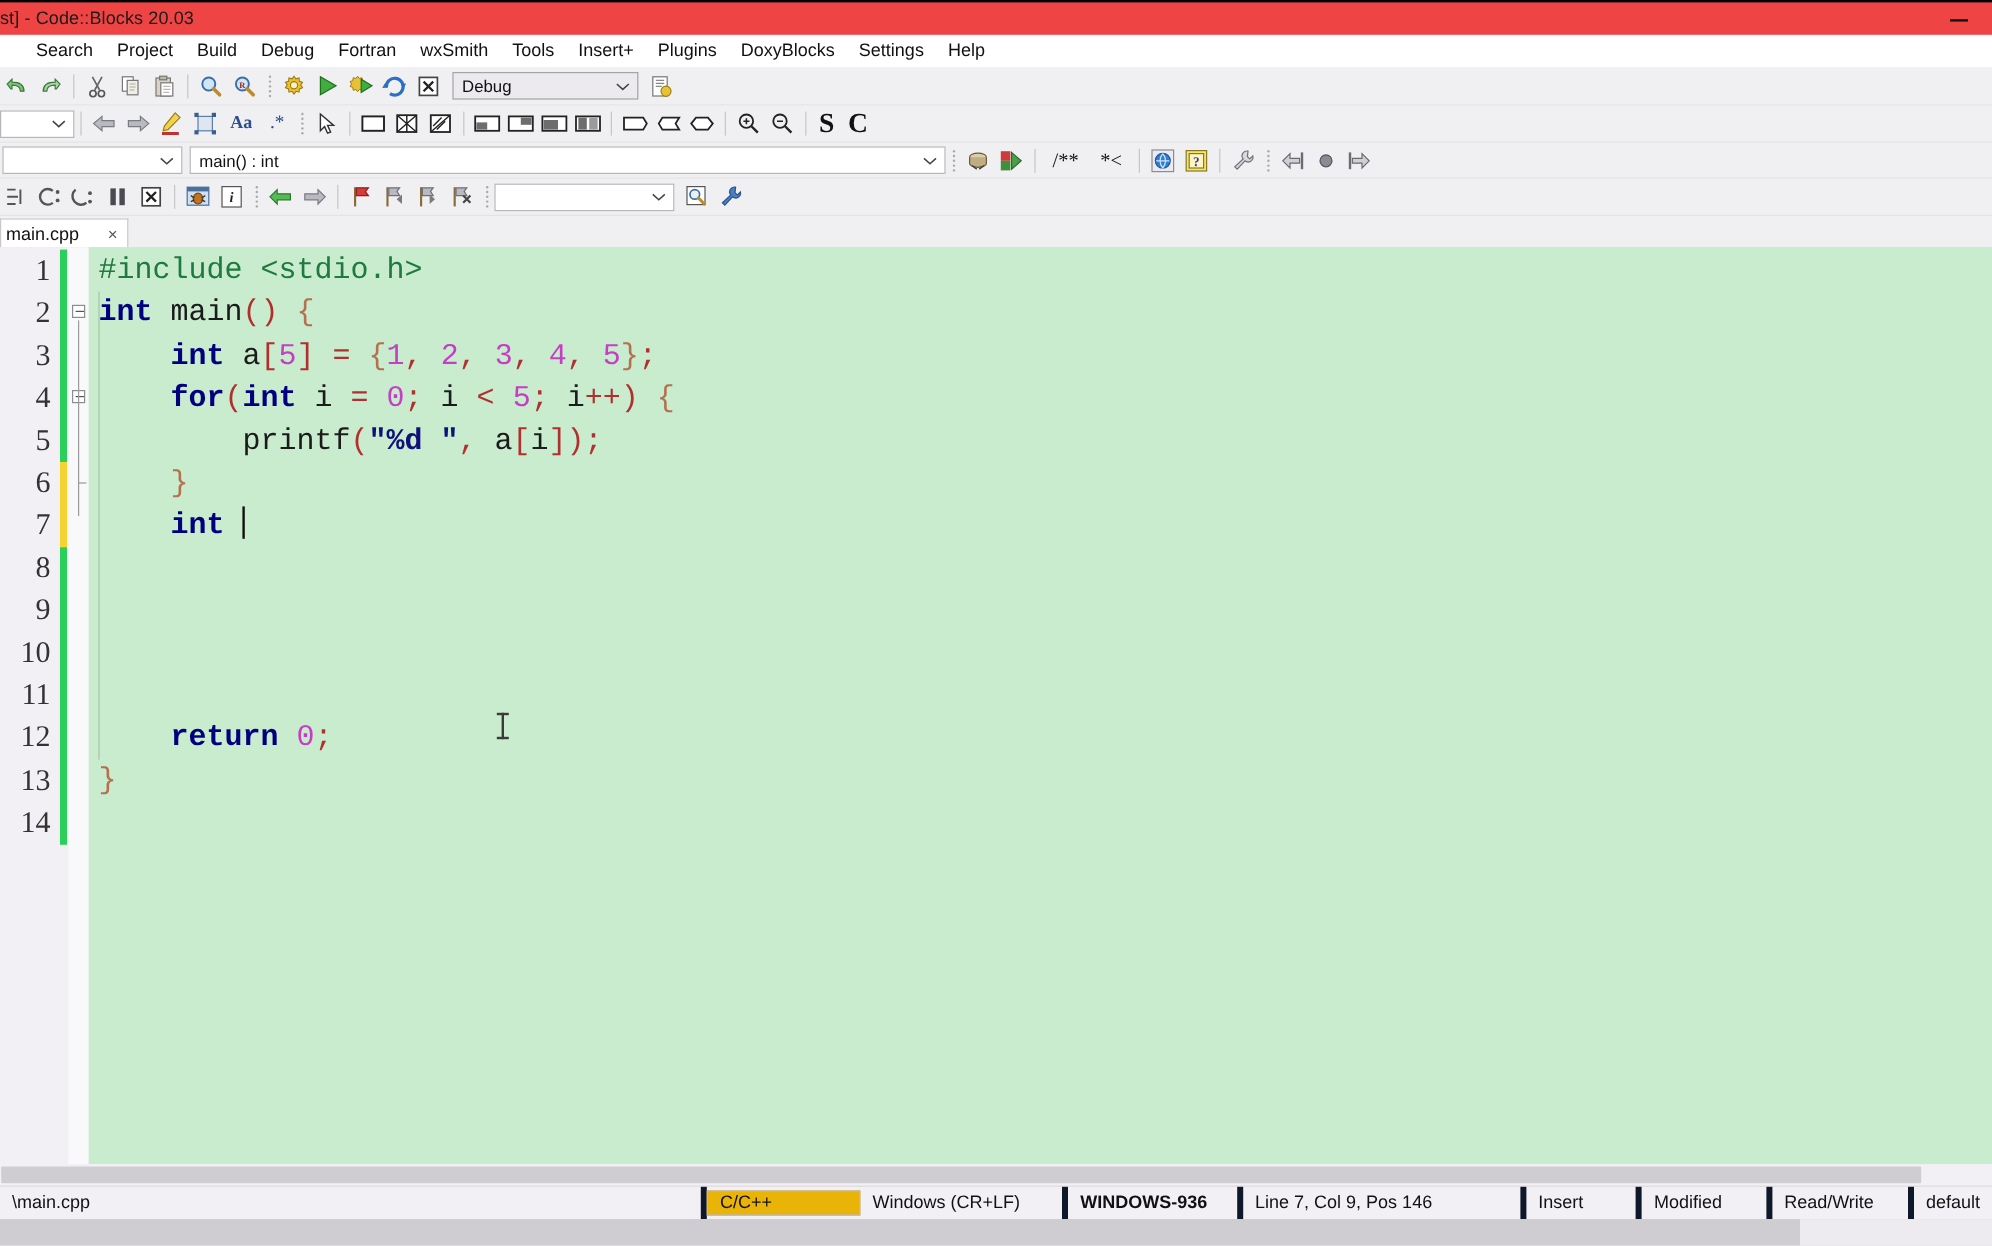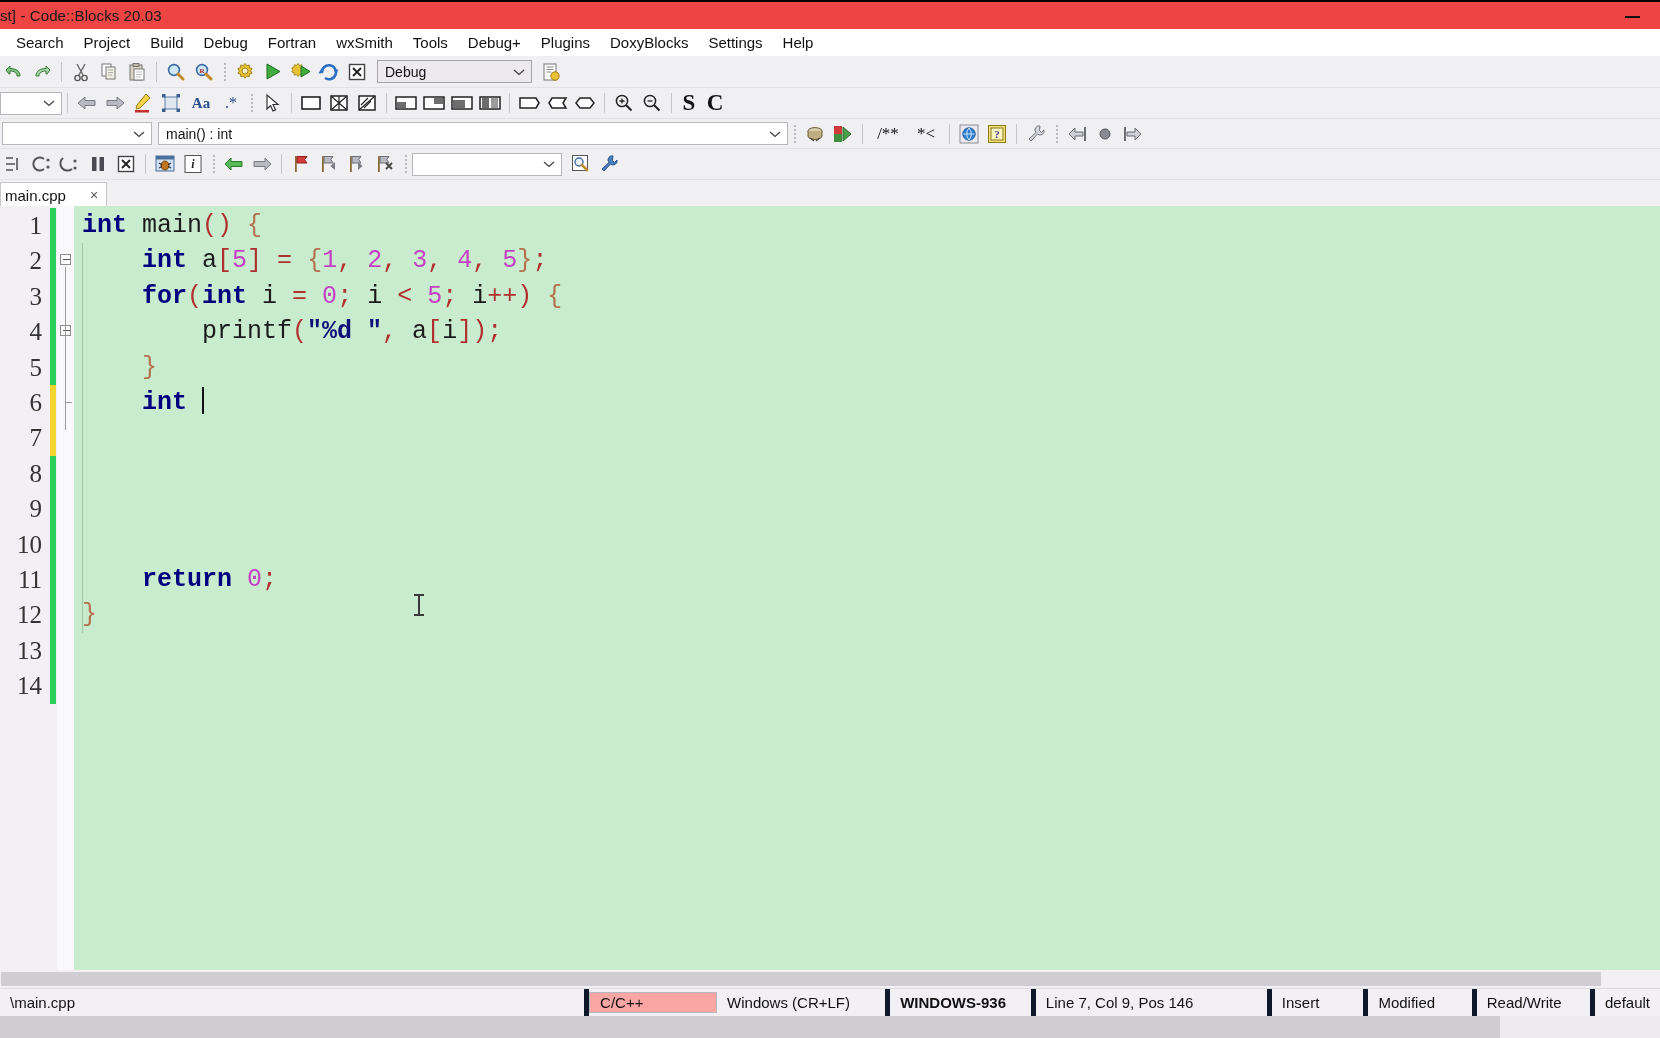--- a/index.html
+++ b/index.html
@@ -18,21 +18,21 @@
     height:29px; background:#ef4444; position:relative;
     display:flex; align-items:center;
     border-top:2px solid #000;
   }
   .titlebar .ttl { font-size:15px; color:#1a1a1a; padding-left:0px; letter-spacing:0.1px;}
   .win-btns { position:absolute; right:6px; top:0; height:29px; display:flex; align-items:center; }
   .win-btn { width:44px; height:29px; display:flex; align-items:center; justify-content:center; }
   .min-glyph { display:block; width:15px; height:2px; background:#111; }
 
   
-  .menubar { height:27px; background:#ffffff; display:flex; align-items:center; padding-left:6px; }
+  .menubar { height:27px; background:#ffffff; display:flex; align-items:center; padding-left:20px; }
   .menu-item { padding:2px 10px; font-size:15px; color:#111; white-space:nowrap; }
 
   
   .tb { display:flex; align-items:center; background:#f0eff1; height:32px; border-bottom:1px solid #e3e2e4; }
   .tbrow1 { height:32px; }
   .tbrow2 { height:30px; }
   .tbrow3 { height:31px; }
   .tbrow4 { height:31px; }
   .grip { width:9px; height:22px; margin:0 2px; display:flex; flex-direction:column; justify-content:center; align-items:center; gap:2px; }
   .grip i { display:block; width:2px; height:2px; background:#a9a8ac; border-radius:50%; }
@@ -109,21 +109,21 @@
   
   .hscroll { height:18px; background:#f2f0f4; display:flex; align-items:center; }
   .hthumb { height:14px; background:#cfcdd1; margin:0 1px; border-radius:1px; }
 
   
   .statusbar {
     height:28px; background:#f2f0f4; display:flex; align-items:stretch;
     border-top:1px solid #dcdbde; font-size:15px; color:#111;
   }
   .scell { display:flex; align-items:center; padding:0 10px; border-right:5px solid #0f172a; white-space:nowrap; }
-  .scell.sunken { background:#fca5a5; border:1px solid #b9b8bc; margin:3px 0; }
+  .scell.sunken { background:#eab308; border:1px solid #b9b8bc; margin:3px 0; }
 
   .bottom-strip { height:22px; background:#cfcdd1; display:flex; }
   .bottom-thumb { background:#cfcdd1; }
   .bottom-rest { background:#edebef; flex:1; }
 </style>
 </head>
 <body>
 
 <div id="app">
 
@@ -137,21 +137,21 @@
   </div>
 
   <div class="menubar">
     <div class="menu-item">Search</div>
     <div class="menu-item">Project</div>
     <div class="menu-item">Build</div>
     <div class="menu-item">Debug</div>
     <div class="menu-item">Fortran</div>
     <div class="menu-item">wxSmith</div>
     <div class="menu-item">Tools</div>
-    <div class="menu-item">Debug+</div>
+    <div class="menu-item">Insert+</div>
     <div class="menu-item">Plugins</div>
     <div class="menu-item">DoxyBlocks</div>
     <div class="menu-item">Settings</div>
     <div class="menu-item">Help</div>
   </div>
 
   <div class="tb tbrow1">
     <div class="tbtn">
       <svg width="22" height="22" viewBox="0 0 22 22">
           <path d="M6 13 L3 9 L7 5 L7 7.5 C13 7.5 17 10 17 15 L14 15 C14 11.5 11 10 7 10 L7 13 Z" fill="#7ec27e" stroke="#3a7a3a" stroke-width="1"></path>
@@ -640,20 +640,21 @@
 
       <div class="foldcol" id="foldcol">
           <div class="foldbox" style="top: 48.4px;"></div>
           <div class="foldbox" style="top: 119.2px;"></div>
           <div class="foldline" style="top: 61.4px; height: 162.84px;"></div>
           <div class="foldtick" style="top: 196px;"></div>
         </div>
 
       <div class="code" id="code">
         <div class="imouse"></div>
+      <div class="cline"><span class="pre">#include &lt;stdio.h&gt;</span></div>
           <div class="cline"><span class="kw">int</span><span class="id"> main</span><span class="op">()</span><span class="id"> </span><span class="brc">{</span></div>
           <div class="cline"><span class="id">    </span><span class="kw">int</span><span class="id"> a</span><span class="op">[</span><span class="num">5</span><span class="op">]</span><span class="id"> </span><span class="op">=</span><span class="id"> </span><span class="brc">{</span><span class="num">1</span><span class="op">,</span><span class="id"> </span><span class="num">2</span><span class="op">,</span><span class="id"> </span><span class="num">3</span><span class="op">,</span><span class="id"> </span><span class="num">4</span><span class="op">,</span><span class="id"> </span><span class="num">5</span><span class="brc">}</span><span class="op">;</span></div>
           <div class="cline"><span class="id">    </span><span class="kw">for</span><span class="op">(</span><span class="kw">int</span><span class="id"> i </span><span class="op">=</span><span class="id"> </span><span class="num">0</span><span class="op">;</span><span class="id"> i </span><span class="op">&lt;</span><span class="id"> </span><span class="num">5</span><span class="op">;</span><span class="id"> i</span><span class="op">++)</span><span class="id"> </span><span class="brc">{</span></div>
           <div class="cline"><span class="id">        printf</span><span class="op">(</span><span class="str">"%d "</span><span class="op">,</span><span class="id"> a</span><span class="op">[</span><span class="id">i</span><span class="op">])</span><span class="op">;</span></div>
           <div class="cline"><span class="id">    </span><span class="brc">}</span></div>
           <div class="cline"><span class="id">    </span><span class="kw">int</span><span class="id"> </span><span class="caret"></span></div>
           <div class="cline">&nbsp;</div>
           <div class="cline">&nbsp;</div>
           <div class="cline">&nbsp;</div>
           <div class="cline">&nbsp;</div>

